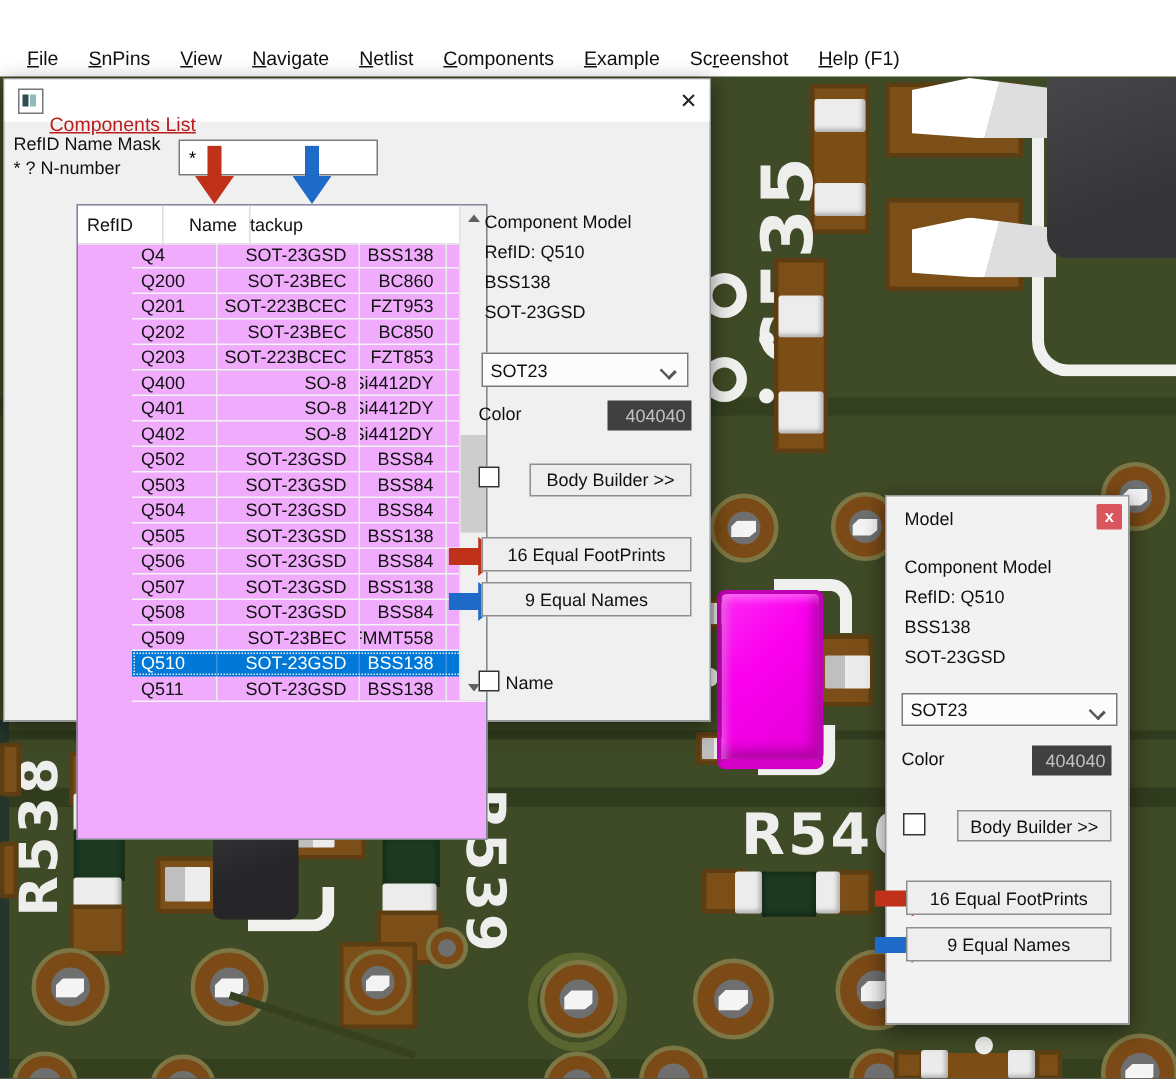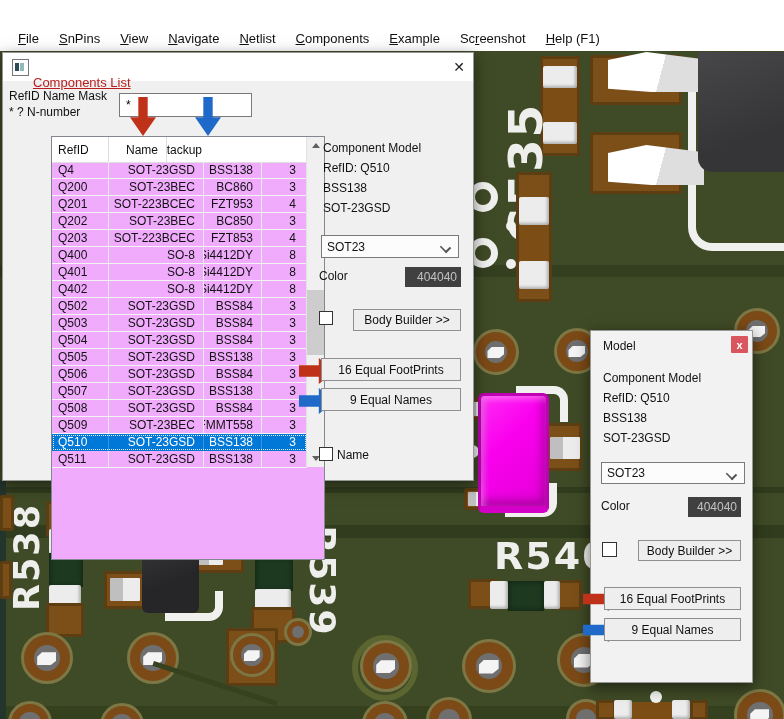--- a/index.html
+++ b/index.html
@@ -44,21 +44,21 @@
   #cdlg .dtitle{position:absolute;left:0;top:0;width:100%;height:28px;background:#ffffff;}
   #cdlg .dtitle .txt{position:absolute;left:30px;top:22px;font-size:13px;color:#b91c1c;text-decoration:underline;}
   #clicon{position:absolute;left:9px;top:6px;width:15px;height:15px;background:#fff;border:1px solid #777;}
   #clicon .a{position:absolute;left:2px;top:3px;width:4px;height:8px;background:#2e4d52;}
   #clicon .b{position:absolute;left:7px;top:3px;width:4px;height:8px;background:#8fb9bd;}
   .close-x{position:absolute;font-size:14px;color:#222;width:20px;height:20px;display:flex;align-items:center;justify-content:center;}
   
   #lv{position:absolute;left:16px;top:83px;width:274px;height:424px;background:#f0abfc;border:1px solid #828790;box-sizing:border-box;overflow:hidden;margin-left:32px;}
   #lv-head{position:absolute;left:0;top:0;width:255px;height:25px;display:flex;background:#fff;border-bottom:1px solid #e0e0e0;}
   .hcell{font-size:12px;color:#111;border-right:1px solid #dcdcdc;box-sizing:border-box;display:flex;align-items:center;}
-  #lv-rows{position:absolute;left:0;top:25px;width:255px;}
+  #lv-rows{position:absolute;left:0;top:25px;width:255px;padding-left:36px;}
   .trow{display:flex;height:17px;}
   .trow .c{font-size:12px;color:#111;border-right:1px solid #ececec;border-bottom:1px solid #f3f3f3;box-sizing:border-box;display:flex;align-items:center;white-space:nowrap;overflow:hidden;}
   .c-refid{width:57px;padding-left:6px;}
   .c-fp{width:95px;justify-content:flex-end;padding-right:8px;}
   .c-name{width:58px;justify-content:flex-end;padding-right:8px;}
   .c-npins{width:45px;justify-content:flex-end;padding-right:10px;}
   .trow.selected{background:#0078d7;outline:1px dotted #e8e8e8;outline-offset:-2px;}
   .trow.selected .c{color:#fff;border-right-color:#3a93e0;border-bottom-color:transparent;}
   
   #sbar{position:absolute;right:0;top:0;width:17px;height:330px;background:#f0f0f0;border-left:1px solid #e2e2e2;}

